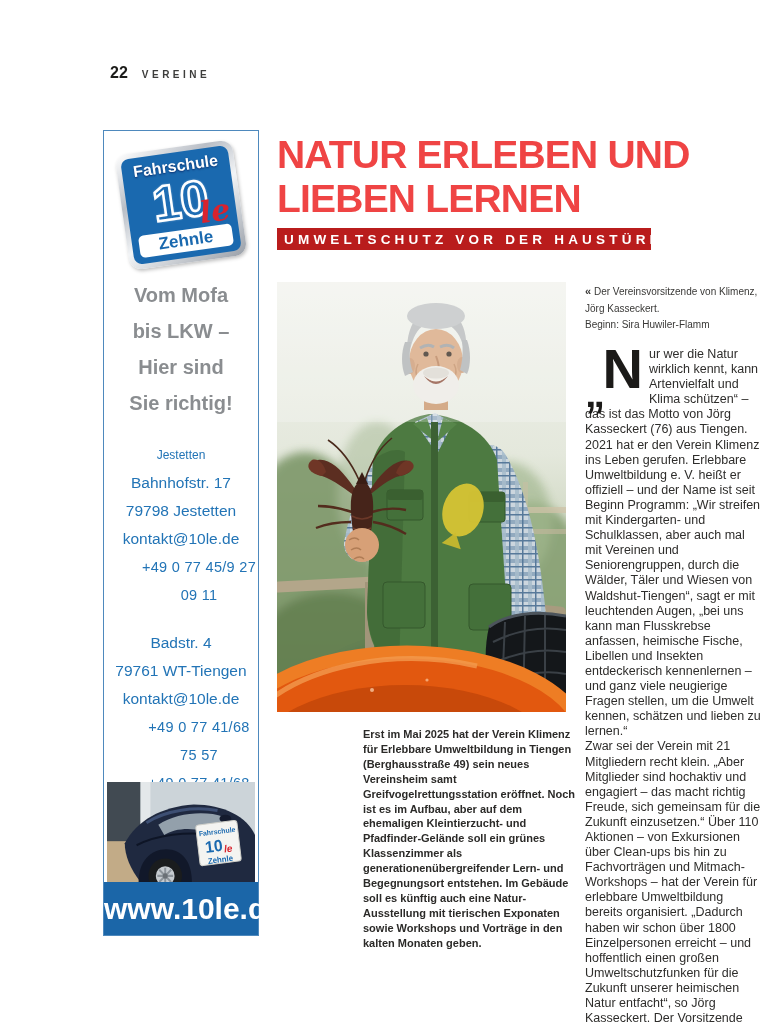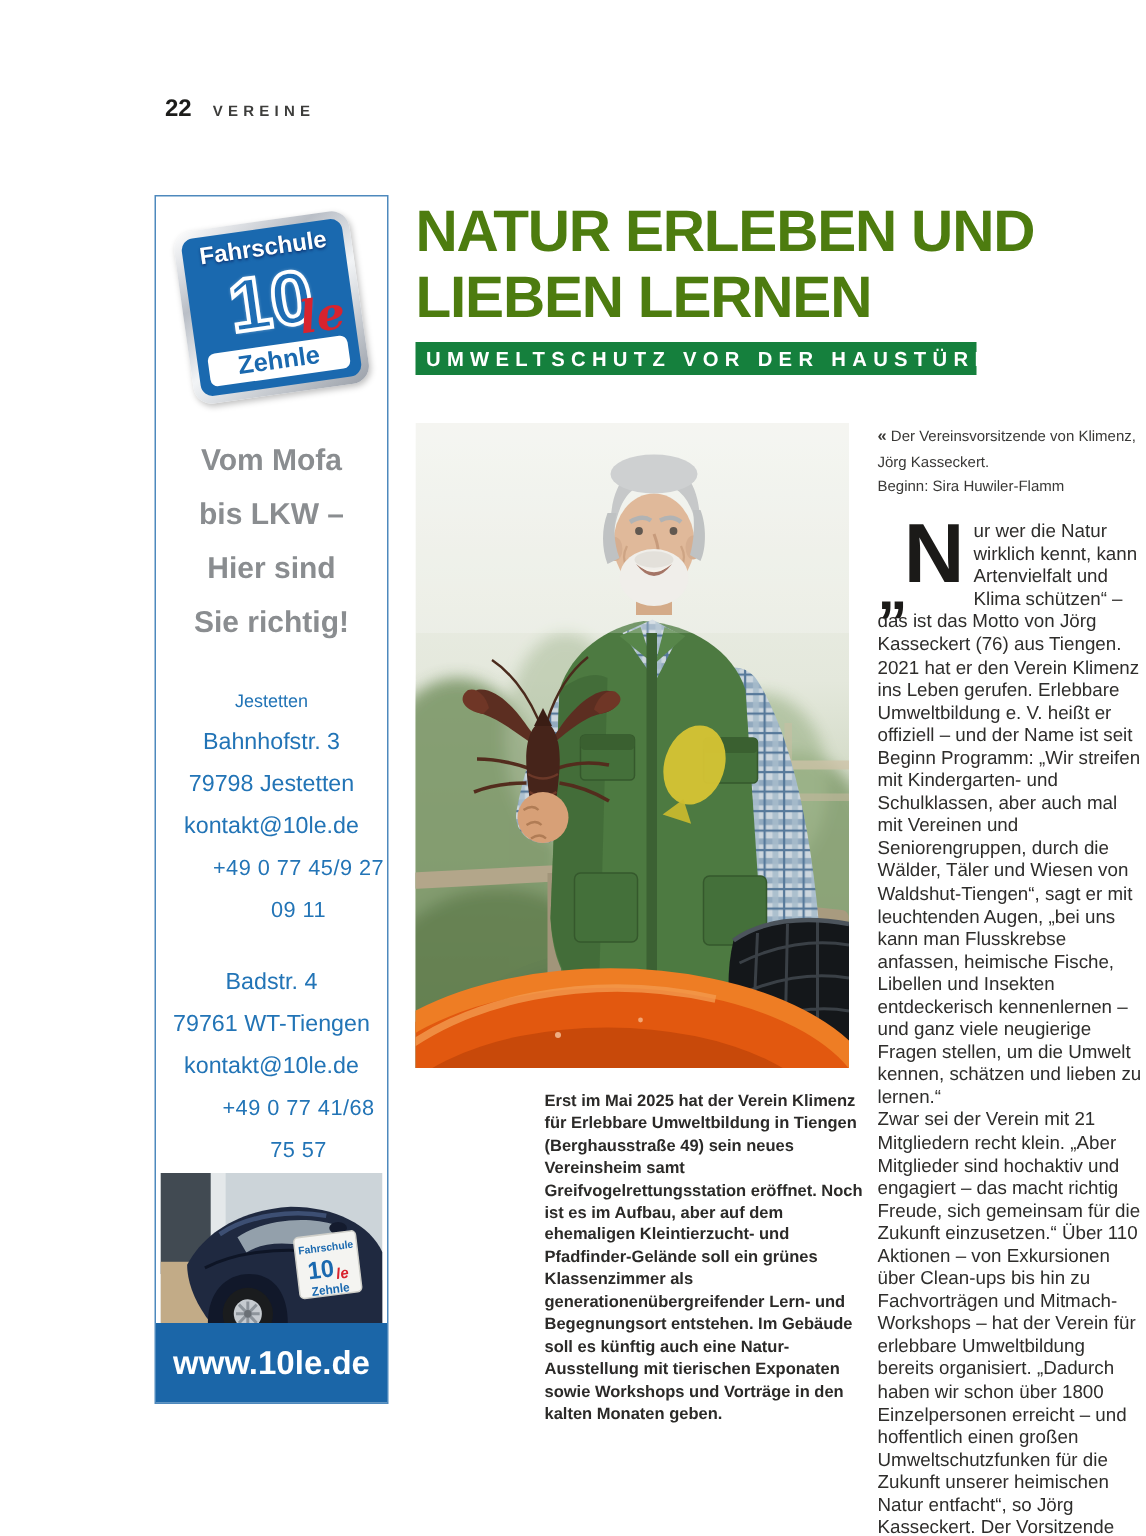--- a/index.html
+++ b/index.html
@@ -20,33 +20,33 @@
           border-radius:12px; padding:5px; box-shadow:1px 2px 4px rgba(0,0,0,.25); }
   .logo-inner { background:#1a69af; border-radius:8px; padding:5px 2px 6px; text-align:center; }
   .logo-top { color:#fff; font-weight:bold; font-size:16px; text-shadow:0 1px 2px rgba(0,0,60,.6); }
   .logo-mid { position:relative; height:52px; }
   .logo-num { font-size:50px; line-height:52px; font-weight:bold; color:#1e6db4;
               -webkit-text-stroke:2.5px #ffffff; text-shadow:0 0 3px #ffffff; }
   .logo-le { position:absolute; right:4px; bottom:-6px; font-family:"DejaVu Serif",serif; font-style:italic;
              font-weight:bold; color:#d8232e; font-size:30px; }
   .logo-bottom { background:#fff; color:#1a69af; font-weight:bold; font-size:17px; border-radius:5px;
                  margin:3px 5px 0; padding:1px 0; }
-  .slogan { margin-top:26px; text-align:center; color:#8a8d90; font-weight:bold; font-size:20px; line-height:36px; }
+  .slogan { margin-top:14px; text-align:center; color:#8a8d90; font-weight:bold; font-size:20px; line-height:36px; }
   .loc { margin-top:20px; text-align:center; color:#2274b6; font-size:15.5px; line-height:28px; }
   .loc .locname { font-weight:normal; font-size:12px; }
   .loc .phone { font-size:14.5px; letter-spacing:.3px;margin-left:36px; }
   .car { position:absolute; bottom:53px; left:3px; right:3px; height:100px; }
   .car svg { display:block; width:100%; height:100%; }
   .webbar { position:absolute; bottom:0; left:0; right:0; height:53px; background:#1b66a8; color:#fff;
-            font-weight:bold; font-size:22px; text-align:center; line-height:53px; }
+            font-weight:bold; font-size:30px; text-align:center; line-height:53px; }
 
   
   .headline { position:absolute; left:277px; top:133px; margin:0; font-size:39px; line-height:44px;
-              font-weight:bold; color:#4d7c0f; letter-spacing:-0.8px; }
-  .kicker { position:absolute; left:277px; top:228px; width:374px; height:22px; background:#15803d;
+              font-weight:bold; color:#ef4444; letter-spacing:-0.8px; }
+  .kicker { position:absolute; left:277px; top:228px; width:374px; height:22px; background:#b91c1c;
             color:#fff; font-size:13.5px; font-weight:bold; letter-spacing:4.2px; line-height:23px;
             padding-left:7px; box-sizing:border-box; white-space:nowrap; }
   .photo { position:absolute; left:277px; top:282px; width:289px; height:430px; margin:0; }
   .photo svg { display:block; }
   .credit { position:absolute; left:585px; top:283px; width:176px; font-size:10px; line-height:16.5px; color:#393836; }
   .credit .guillemet { font-weight:bold; font-size:11px; }
   .bodycol { position:absolute; left:585px; top:347px; width:179px; font-size:12.5px; line-height:15.1px; color:#2e2d2b; }
   .bodycol p { margin:0; }
   .dropcap { float:left; width:60px; height:46px; position:relative; margin-right:4px; }
   .dc { position:absolute; top:-2px; right:2px; font-size:56px; line-height:48px; font-weight:bold; color:#1b1a18; }
@@ -79,21 +79,21 @@
 
     <div class="slogan">
       <div>Vom Mofa</div>
       <div>bis LKW –</div>
       <div>Hier sind</div>
       <div>Sie richtig!</div>
     </div>
 
     <div class="loc">
       <div class="locname">Jestetten</div>
-      <div>Bahnhofstr. 3</div>
+      <div>Bahnhofstr. 17</div>
       <div>79798 Jestetten</div>
       <div>kontakt@10le.de</div>
       <div class="phone">+49 0 77 45/9 27 09 11</div>
     </div>
 
     <div class="loc">
       <div>Badstr. 4</div>
       <div>79761 WT-Tiengen</div>
       <div>kontakt@10le.de</div>
       <div class="phone">+49 0 77 41/68 75 57</div>

